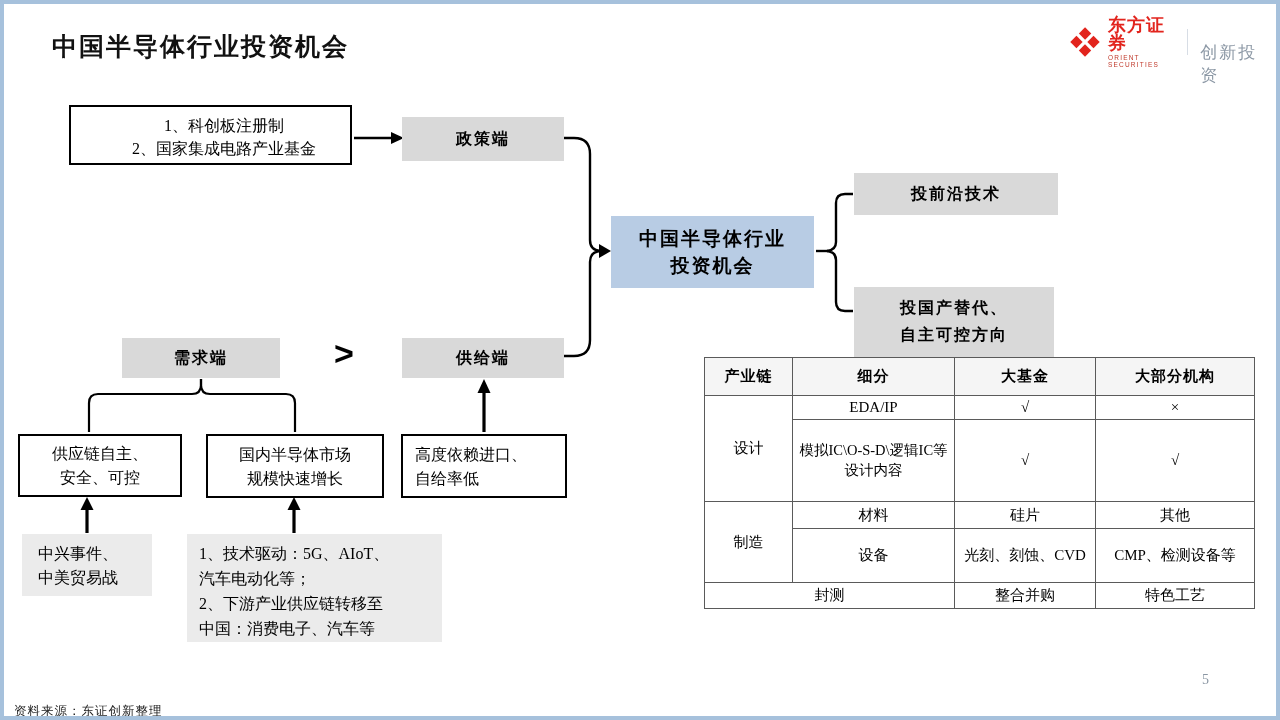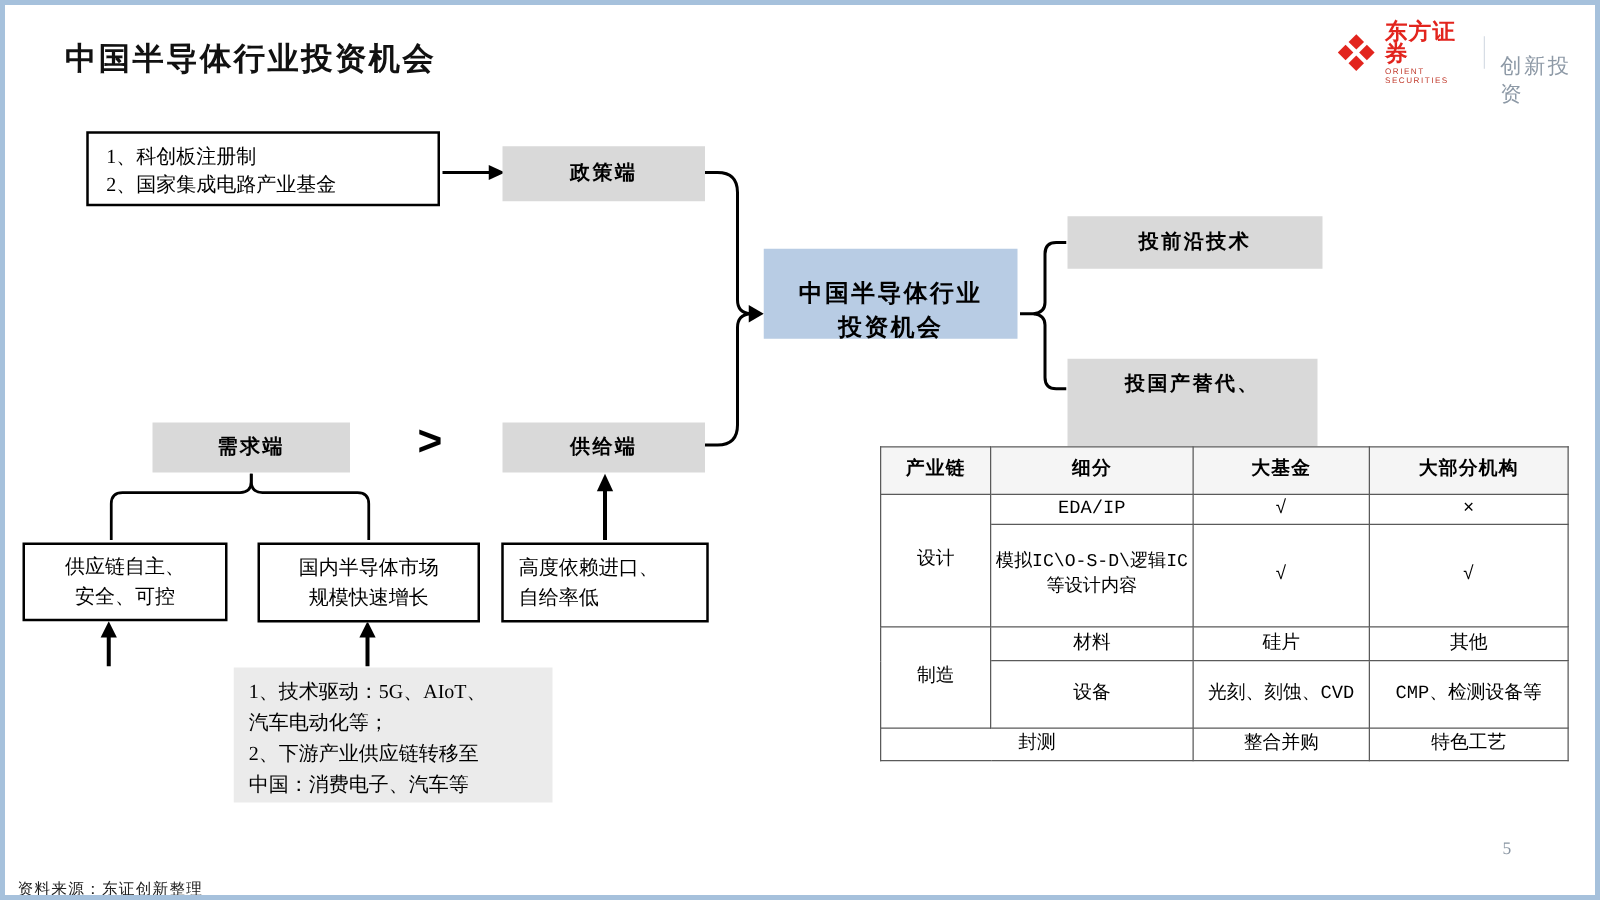--- a/index.html
+++ b/index.html
@@ -26,48 +26,48 @@
 
   
   .abs { position:absolute; }
   .gbox { position:absolute; background:#d9d9d9; text-align:center;
           font-weight:bold; font-size:16px; color:#000; letter-spacing:2px; }
   .wbox { position:absolute; background:#fff; border:2px solid #000;
           font-size:16px; color:#000; }
   .lgbox { position:absolute; background:#ebebeb; font-size:16px; color:#000; }
   .line { display:block; }
 
-  #b-input   { left:65px;  top:101px; width:283px; height:60px; padding:7px 0 0 14px; line-height:23px; }
+  #b-input   { left:65px;  top:101px; width:283px; height:60px; padding:7px 0 0 27px; line-height:23px;text-align:center; }
   #b-policy  { left:398px; top:113px; width:162px; height:44px; line-height:44px; }
   #b-demand  { left:118px; top:334px; width:158px; height:40px; line-height:40px; }
   #gt-sym    { left:318px; top:330px; width:44px; text-align:center; font-size:34px;
                font-weight:bold; color:#000; font-family:"Liberation Sans",sans-serif; }
   #b-supply  { left:398px; top:334px; width:162px; height:40px; line-height:40px; }
-  #b-center  { left:607px; top:195px; width:203px; height:72px; background:#b8cce4;
+  #b-center  { left:607px; top:212px; width:203px; height:72px; background:#b8cce4;
                text-align:center; font-weight:bold; font-size:19px; letter-spacing:2px;
-               padding-top:23px; line-height:27px; position:absolute; }
+               padding-top:9px; line-height:27px; position:absolute; }
   #b-frontier{ left:850px; top:169px; width:204px; height:42px; line-height:42px; }
   #b-domestic{ left:850px; top:283px; width:200px; height:70px; padding-top:7px; line-height:27px; }
   #b-chain   { left:2px;   top:430px; width:164px; height:63px; text-align:center; padding-top:6px; line-height:24px;margin-left:12px; }
   #b-market  { left:202px; top:430px; width:178px; height:64px; text-align:center; padding-top:7px; line-height:24px; }
   #b-import  { left:397px; top:430px; width:166px; height:64px; padding:7px 0 0 12px; line-height:24px; }
   #b-event   { left:18px;  top:530px; width:130px; height:62px; padding:8px 0 0 16px; line-height:24px; }
   #b-tech    { left:163px; top:530px; width:255px; height:108px; padding:7px 8px 0 12px; line-height:25px;margin-left:20px; }
 
   
   #wires { position:absolute; left:0; top:0; width:1280px; height:720px; pointer-events:none; }
   #wires path, #wires line { stroke:#000; fill:none; }
   #wires polygon { fill:#000; stroke:none; }
 
   
   #industry-table { position:absolute; left:700px; top:353px; width:550px;
                     border-collapse:collapse; table-layout:fixed; font-size:15px; color:#000; }
   #industry-table td, #industry-table th { border:1px solid #5a5a5a; text-align:center;
                     vertical-align:middle; padding:1px 3px; line-height:1.35; }
-  #industry-table { border:1px solid #8f8f8f;font-family:Liberation Mono, monospace; }
+  #industry-table { border:1px solid #8f8f8f; }
   #industry-table th { font-weight:bold; background:#f5f5f5; letter-spacing:1px; }
   .rh { height:38px; } .r1 { height:24px; } .r2 { height:82px; }
   .r3 { height:27px; } .r4 { height:54px; } .r5 { height:26px; }
   .seg-wrap { word-break:break-all; font-size:14.5px; }
 
   
   .source { position:absolute; left:10px; top:699px; font-size:12.5px; color:#222; letter-spacing:1px; }
   .pagenum { position:absolute; left:1198px; top:668px; font-size:14px; color:#8a96a3; }
 </style>
 </head>
@@ -144,37 +144,42 @@
 
   <div id="b-center">
     <span class="line">中国半导体行业</span>
     <span class="line">投资机会</span>
   </div>
 
   <div id="b-frontier" class="gbox">投前沿技术</div>
 
   <div id="b-domestic" class="gbox">
     <span class="line">投国产替代、</span>
+    <span class="line">自主可控方向</span>
   </div>
 
   <div id="b-chain" class="wbox">
     <span class="line">供应链自主、</span>
     <span class="line">安全、可控</span>
   </div>
 
   <div id="b-market" class="wbox">
     <span class="line">国内半导体市场</span>
     <span class="line">规模快速增长</span>
   </div>
 
   <div id="b-import" class="wbox">
     <span class="line">高度依赖进口、</span>
     <span class="line">自给率低</span>
   </div>
 
+  <div id="b-event" class="lgbox">
+    <span class="line">中兴事件、</span>
+    <span class="line">中美贸易战</span>
+  </div>
 
   <div id="b-tech" class="lgbox">
     <span class="line">1、技术驱动：5G、AIoT、</span>
     <span class="line">汽车电动化等；</span>
     <span class="line">2、下游产业供应链转移至</span>
     <span class="line">中国：消费电子、汽车等</span>
   </div>
 
   <table id="industry-table">
     <colgroup>

